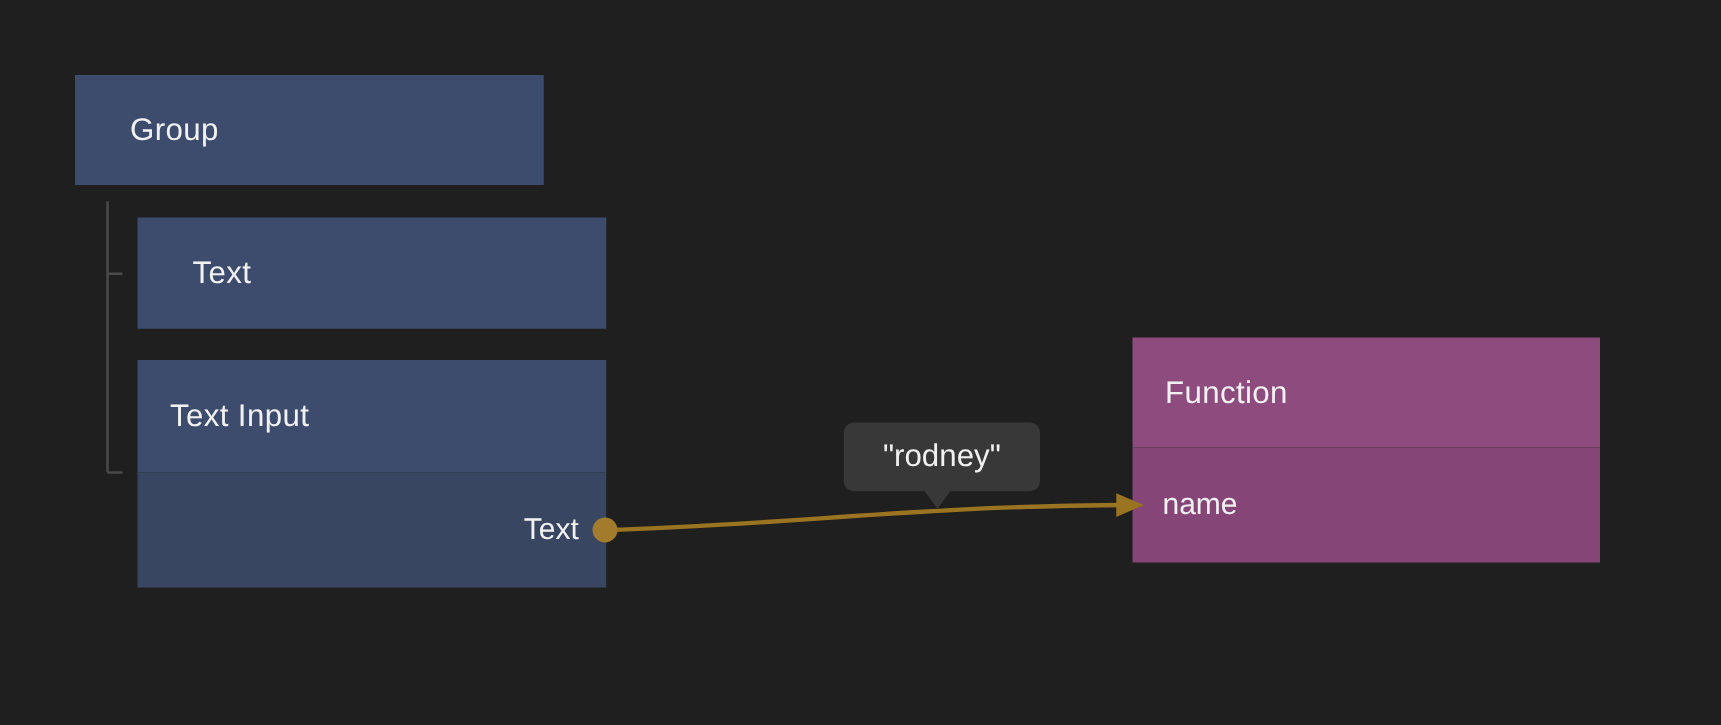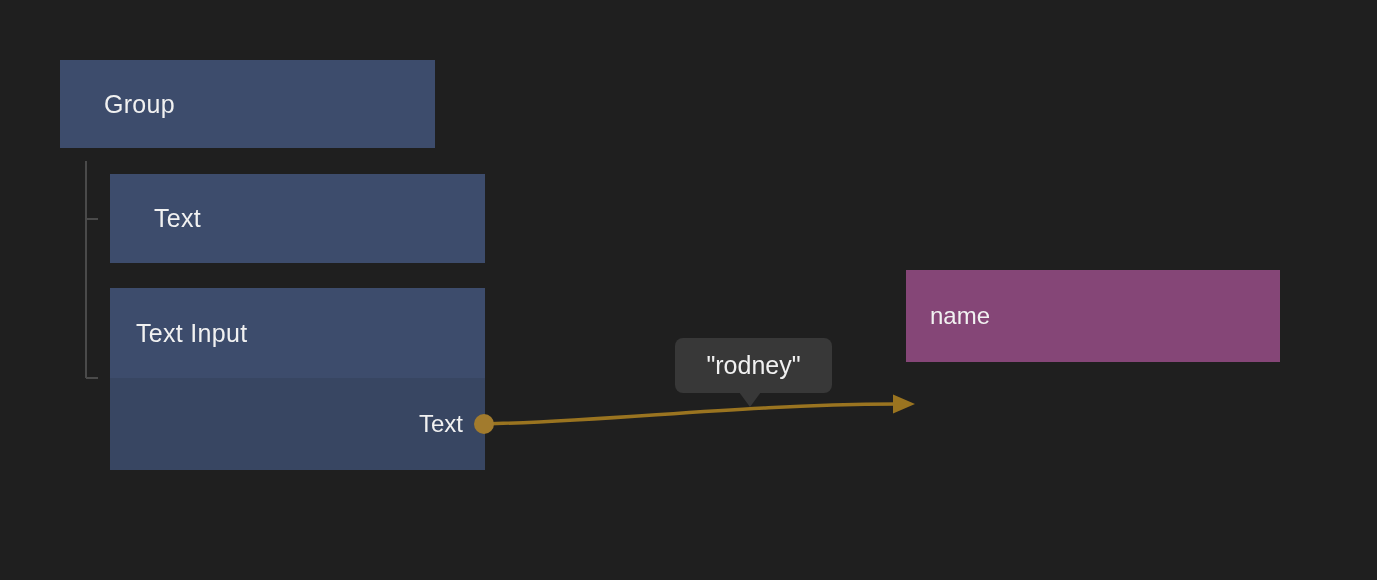--- a/index.html
+++ b/index.html
@@ -114,20 +114,23 @@
   <div class="node" id="text-input-node">
     <div class="node-header blue-header">
       <span>Text Input</span>
     </div>
     <div class="node-body blue-body port-row-out">
       <span>Text</span>
     </div>
   </div>
 
   <div class="node" id="function-node">
+    <div class="node-header purple-header">
+      <span>Function</span>
+    </div>
     <div class="node-body purple-body port-row-in">
       <span>name</span>
     </div>
   </div>
 
   <svg class="layer wire-layer" width="1377" height="580">
     <path d="M 484 424 C 630 420 730 405 897 404" fill="none" stroke="var(--wire-gold,#9a7420)" stroke-width="3.5"></path>
     <polygon points="893,394.5 915,404 893,413.5" fill="var(--wire-gold,#9a7420)"></polygon>
     <circle cx="484" cy="424" r="10" fill="var(--port-gold,#a27b2d)"></circle>
   </svg>

